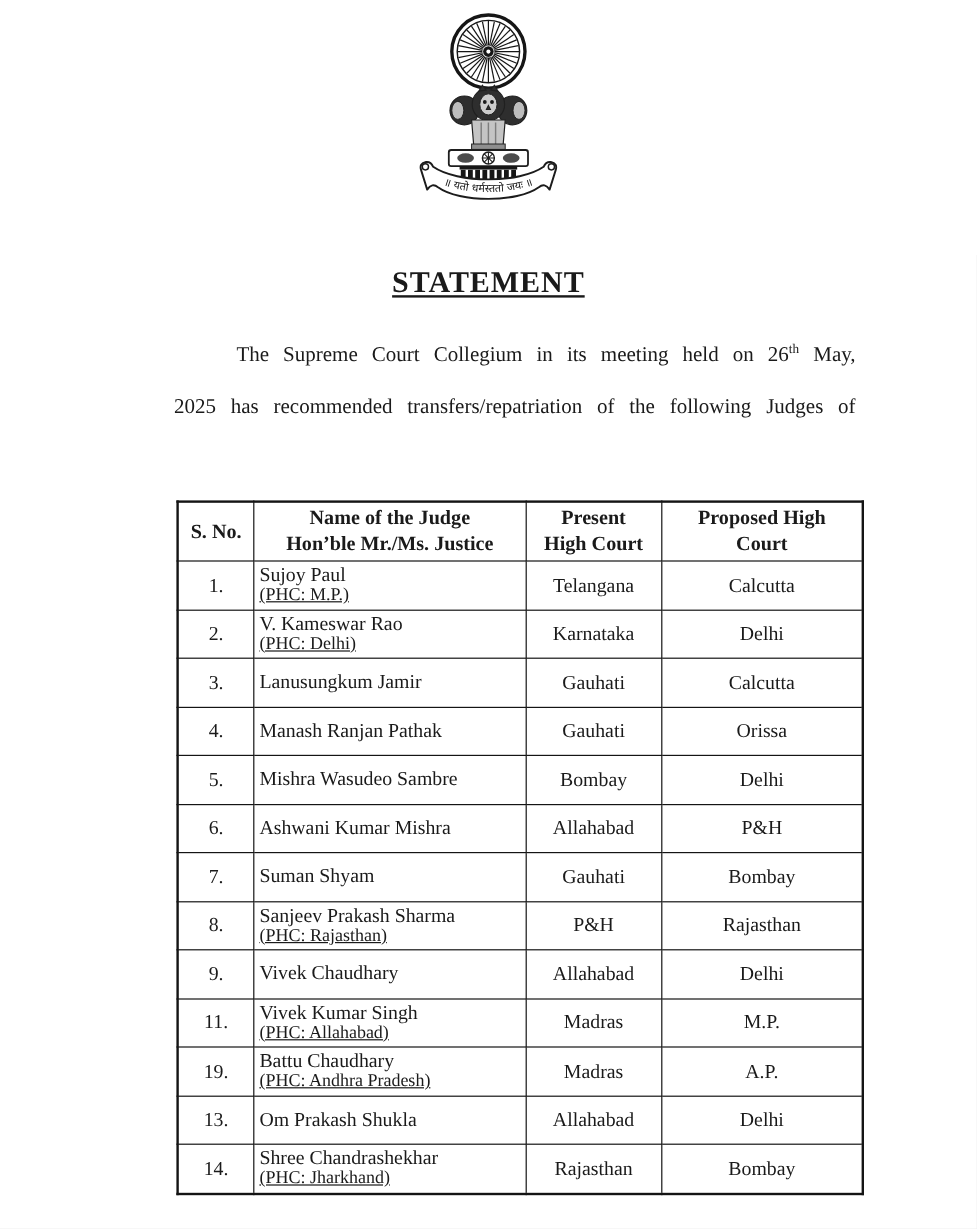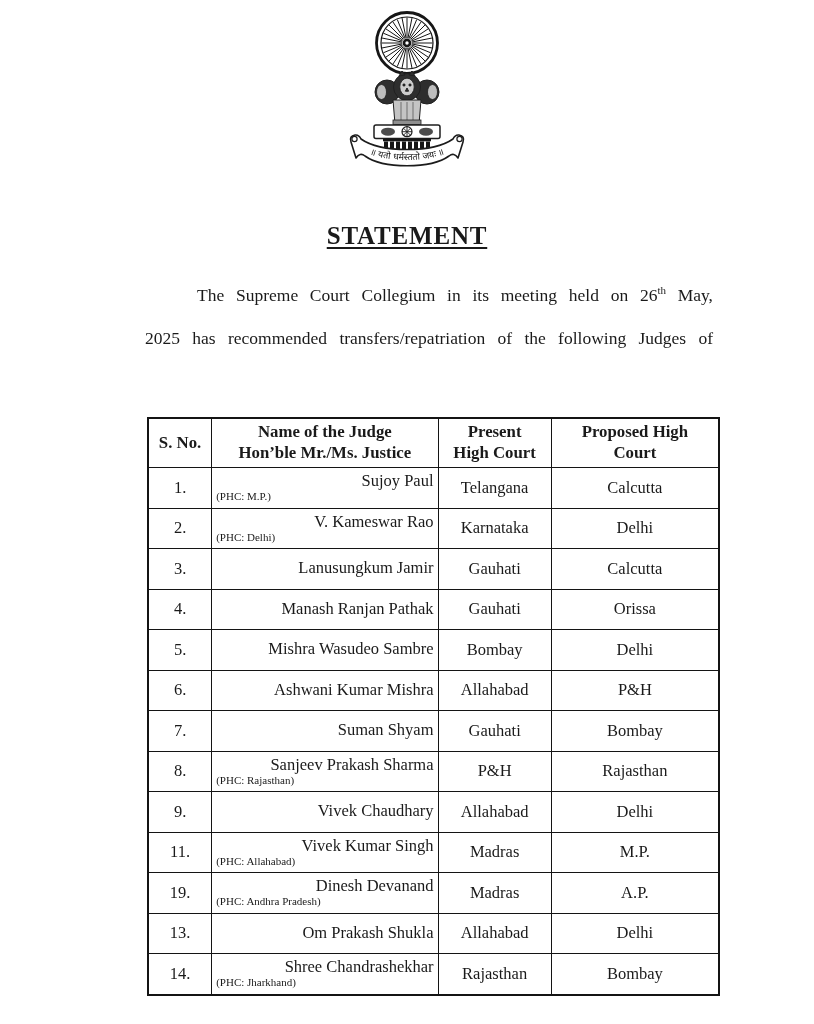--- a/index.html
+++ b/index.html
@@ -54,22 +54,22 @@
     font-size:16.8px;
   }
   .col-sno{width:63px;}
   .col-name{width:224px;}
   .col-present{width:112px;}
   .col-proposed{width:166px;}
   .judge-table td{height:35.5px;}
   .c-sno{text-align:center;}
   .c-name{text-align:left;padding-left:9px;}
   .c-present,.c-proposed{text-align:center;margin-left:35px;}
-  .jname{line-height:1.15;text-align:right;}
-  .jphc{font-size:11px;line-height:1.05;}
+  .jname{line-height:1.15;}
+  .jphc{font-size:15px;line-height:1.05;text-decoration:underline;}
   .jphc:empty{display:none;}
 </style>
 </head>
 <body>
 
 <div class="page">
 
   <div class="emblem-wrap">
     <svg width="128" height="172" viewBox="0 0 128 172">
 
@@ -278,21 +278,21 @@
         <td class="c-name">
             <div class="jname">Vivek Kumar Singh</div>
             <div class="jphc">(PHC: Allahabad)</div>
           </td>
         <td class="c-present">Madras</td>
         <td class="c-proposed">M.P.</td>
       </tr>
       <tr>
         <td class="c-sno">19.</td>
         <td class="c-name">
-            <div class="jname">Dinesh Devanand</div>
+            <div class="jname">Battu Chaudhary</div>
             <div class="jphc">(PHC: Andhra Pradesh)</div>
           </td>
         <td class="c-present">Madras</td>
         <td class="c-proposed">A.P.</td>
       </tr>
       <tr>
         <td class="c-sno">13.</td>
         <td class="c-name">
             <div class="jname">Om Prakash Shukla</div>
           </td>

